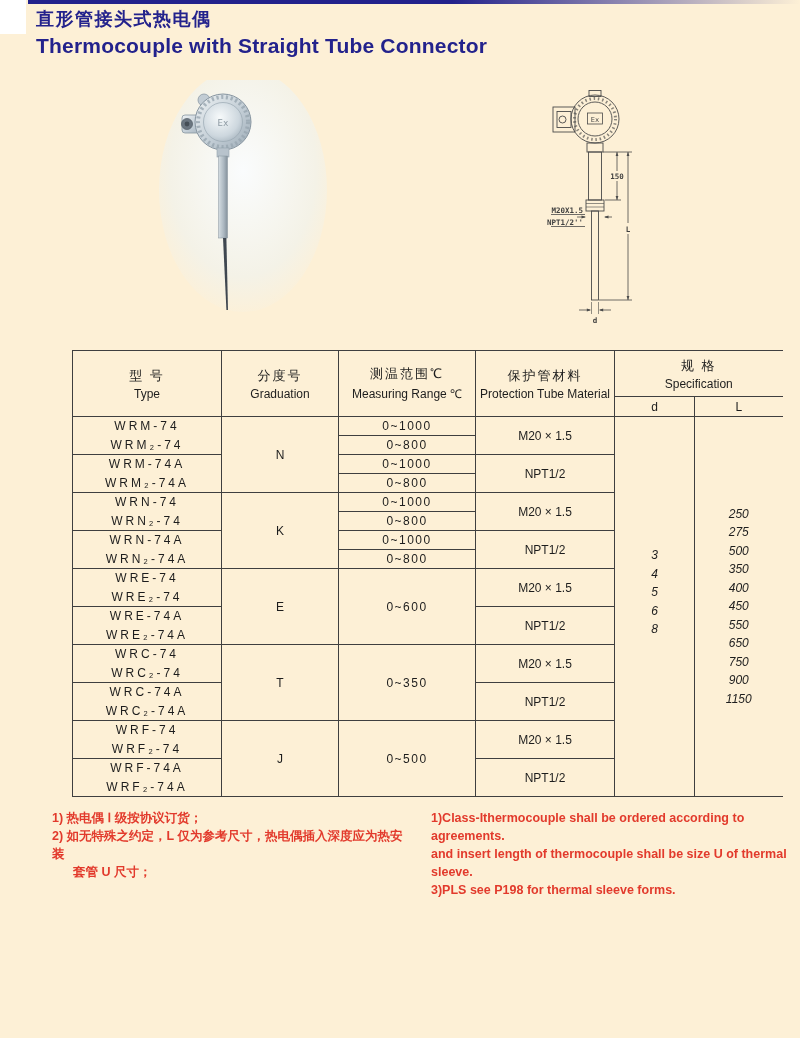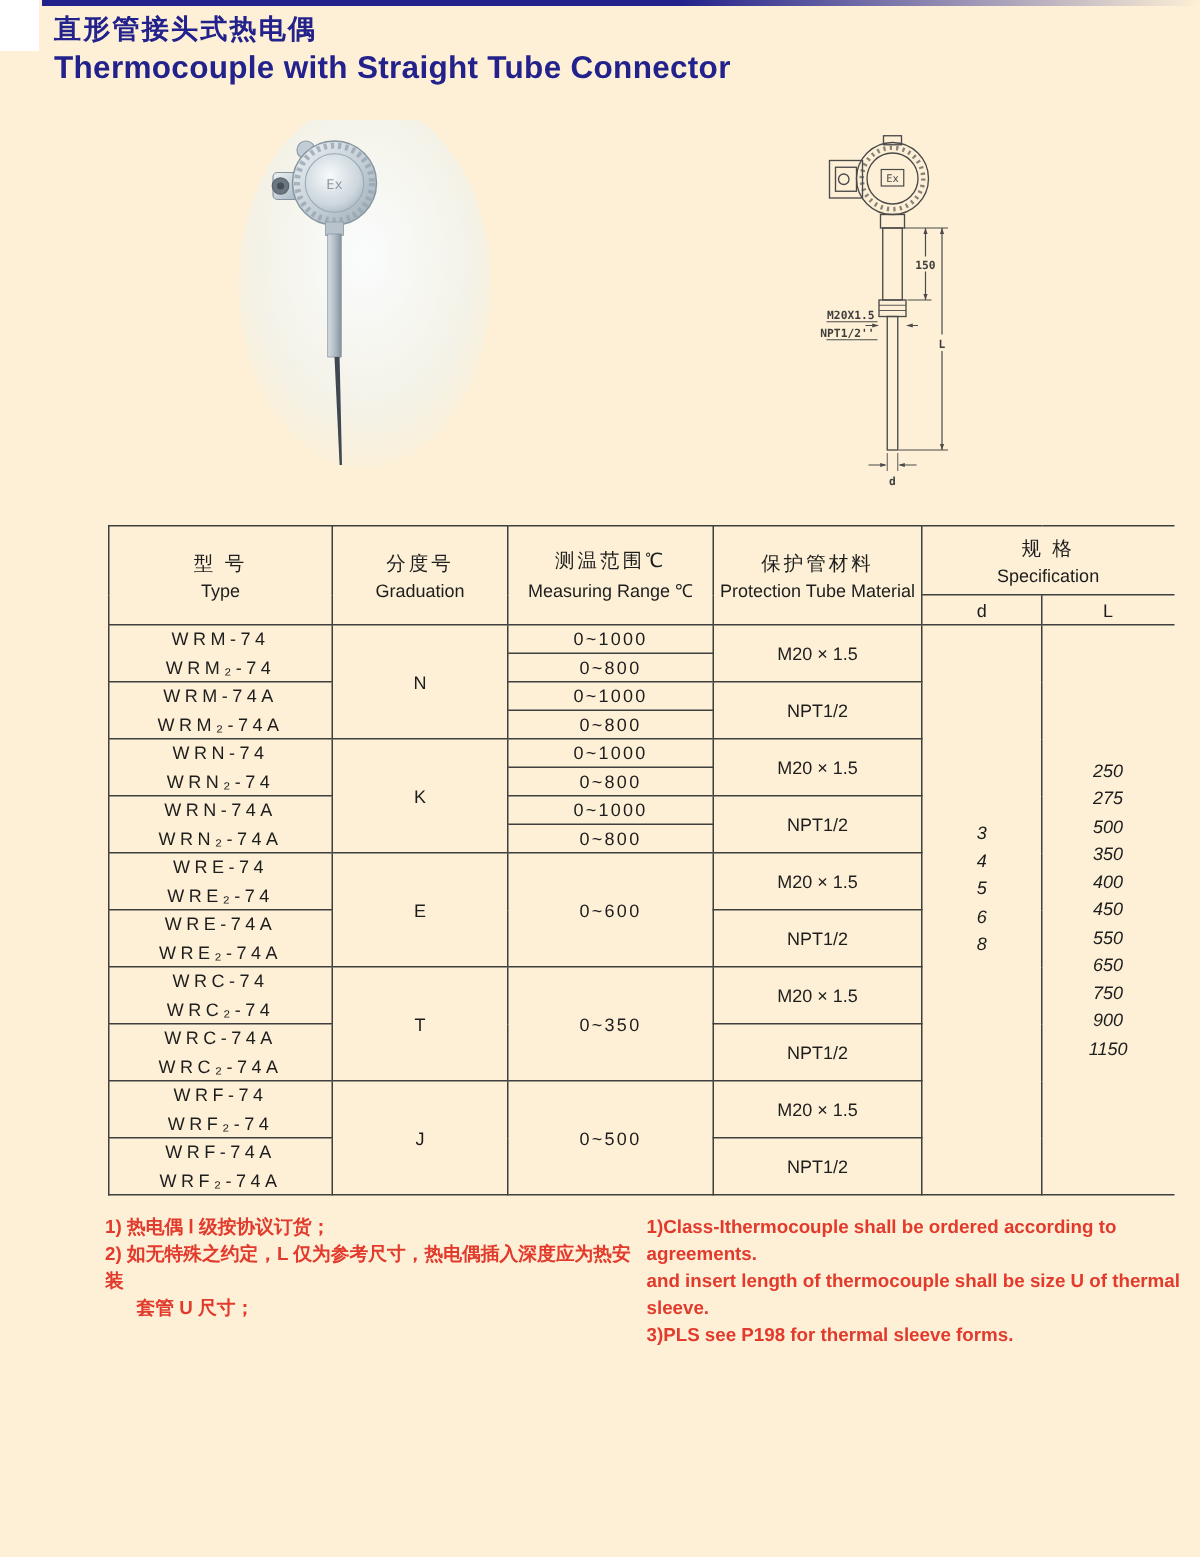--- a/index.html
+++ b/index.html
@@ -34,21 +34,21 @@
   .hen { font-size:12px; letter-spacing:0; margin-top:2px; }
   .type-cell div { line-height:18.5px; letter-spacing:3px; }
   .range-cell { letter-spacing:1.5px; }
   .grad-cell { font-size:12.5px; }
   .spec-lines div { line-height:18.5px;font-style:italic; }
   .d-lines { transform:translateY(-14px); }
 
   
   .notes { position:absolute; top:809px; color:#e23a2c; font-size:12.5px;
     font-weight:bold; line-height:18px; }
-  .notes-zh { left:70px; width:360px; }
+  .notes-zh { left:52px; width:360px; }
   .notes-en { left:431px; width:365px; }
   .indent { padding-left:21px; }
 
   svg text { font-family:"DejaVu Sans Mono","Liberation Mono",monospace; }
 </style>
 </head>
 <body>
 
 <div class="topbar"></div>
 <div class="corner-notch"></div>

